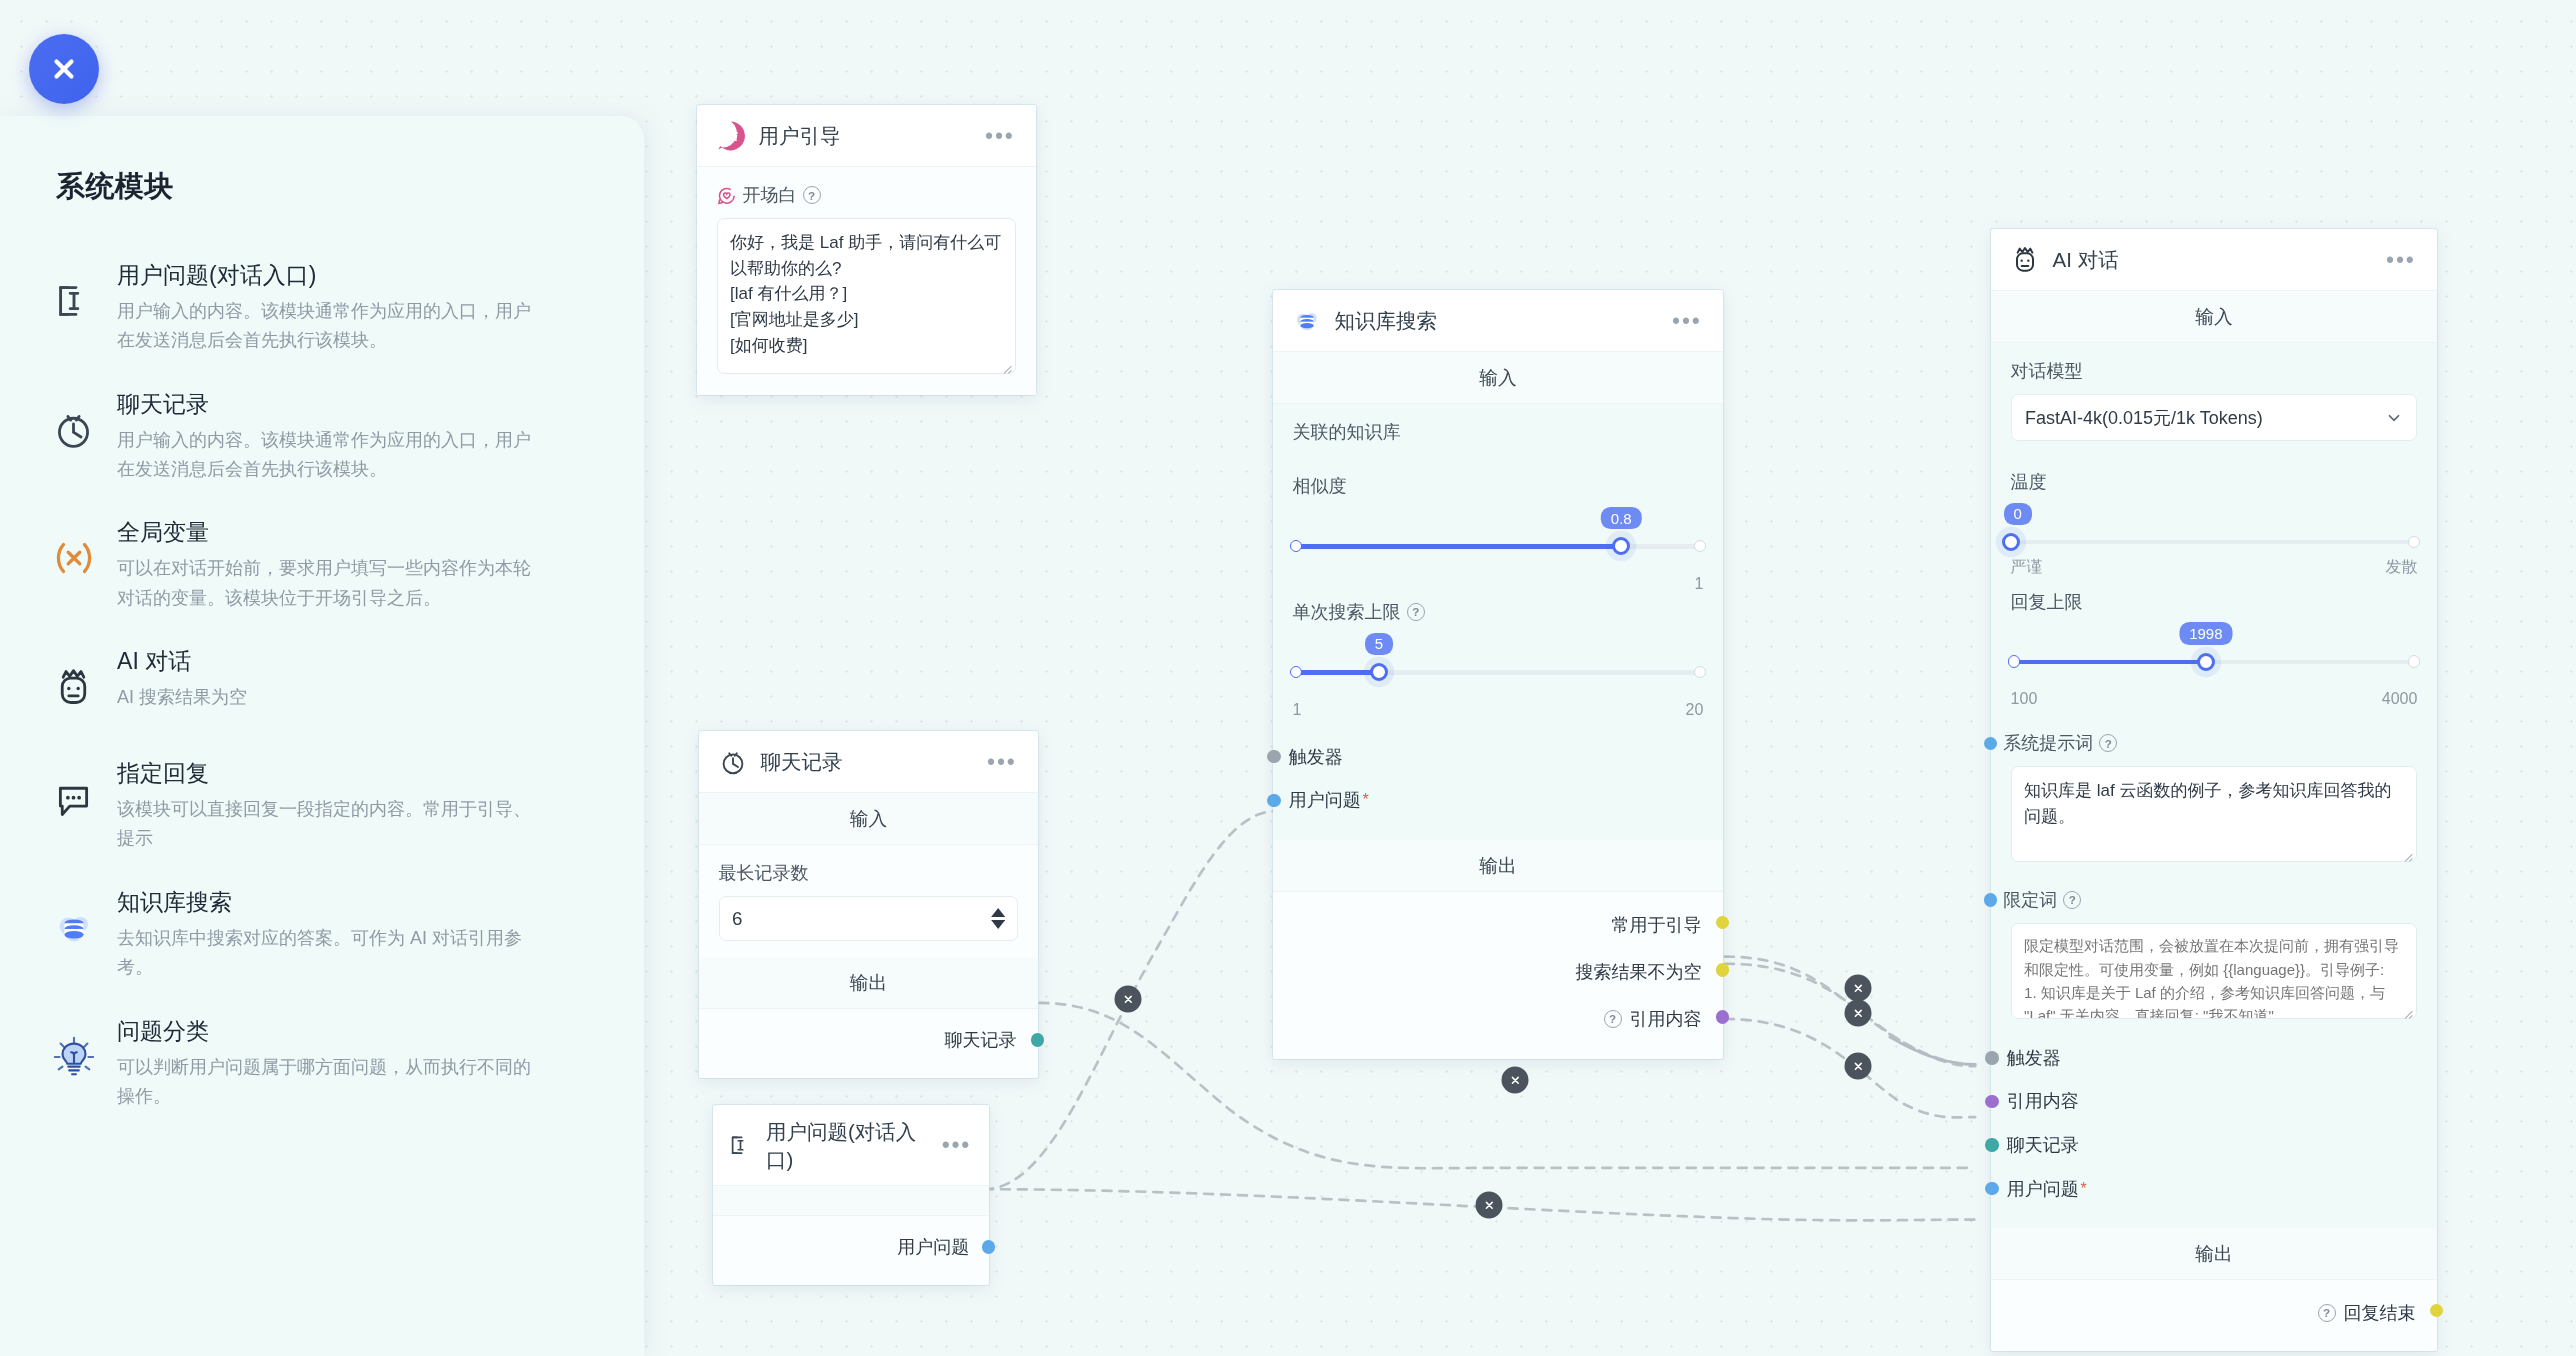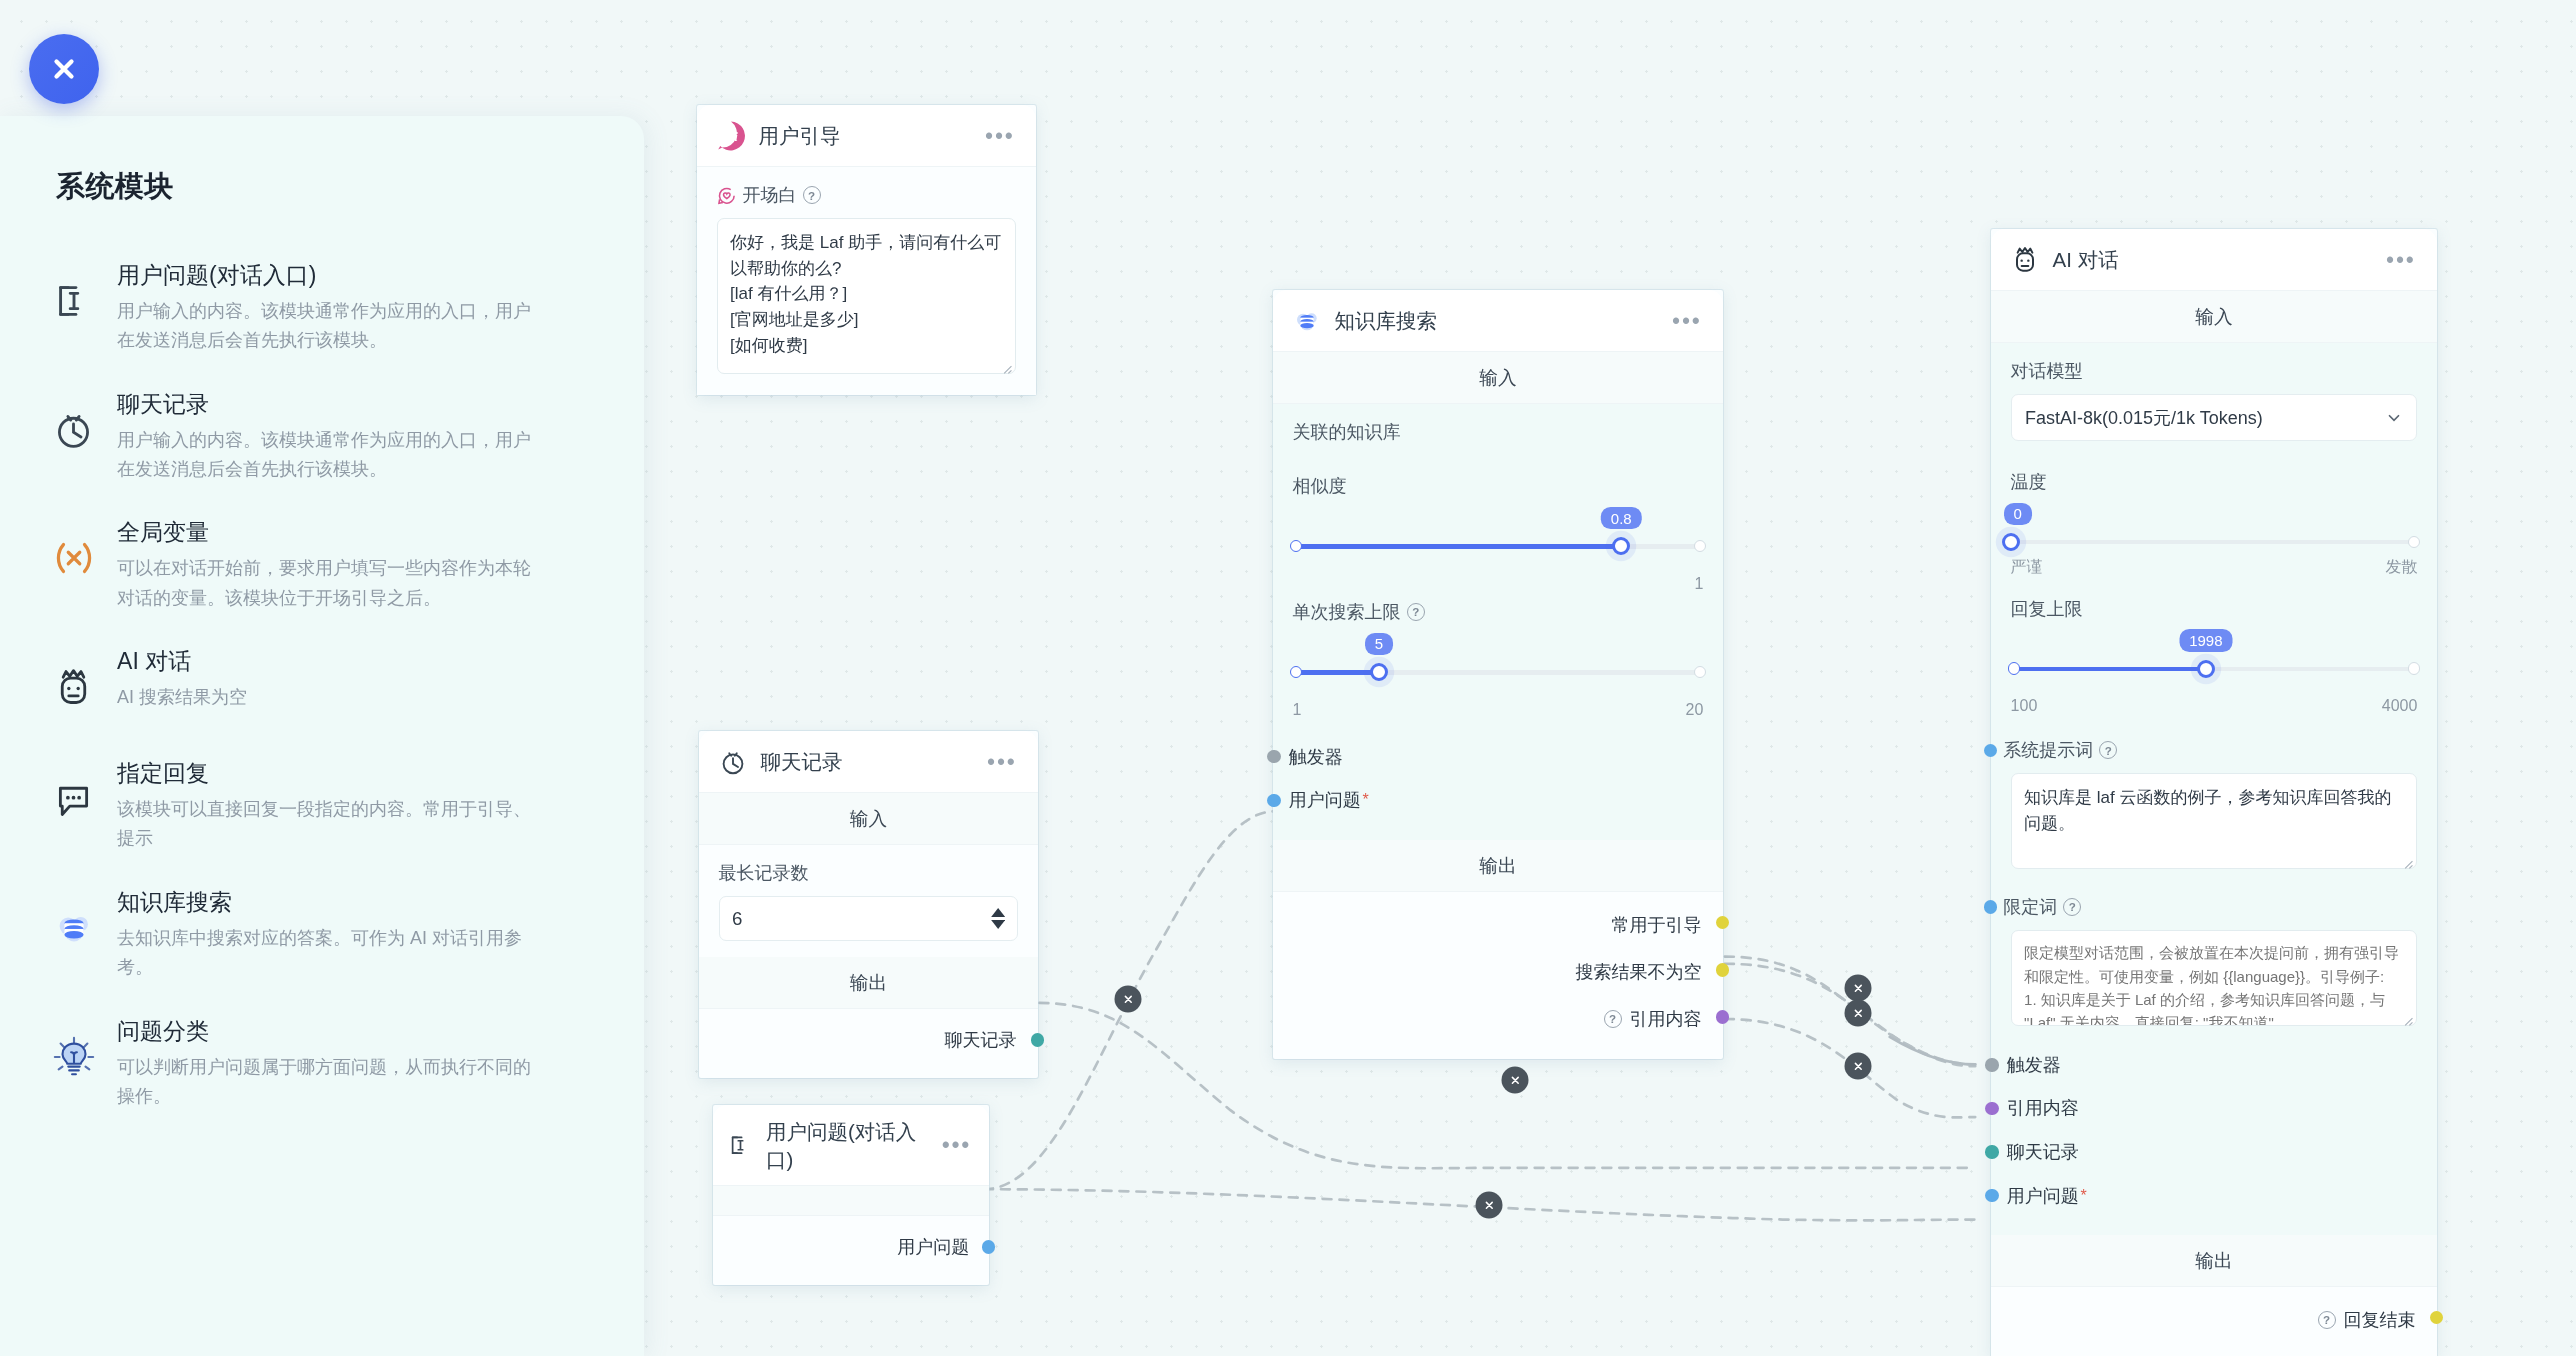--- a/index.html
+++ b/index.html
@@ -556,21 +556,21 @@
     </div>
     <div class="node-title">AI 对话</div>
     <div class="node-dots">•••</div>
   </div>
   <div class="band">输入</div>
   <div class="node-body">
     <div class="field-label">
       <span>对话模型</span>
     </div>
     <div class="select-box">
-      <span>FastAI-8k(0.015元/1k Tokens)</span>
+      <span>FastAI-4k(0.015元/1k Tokens)</span>
       <svg viewBox="0 0 24 24" width="18" height="18" fill="none" stroke="#5b6773" stroke-width="2.3" stroke-linecap="round">
           <path d="M6 9 L12 15 L18 9"></path>
         </svg>
     </div>
 
     <div class="field-label" style="margin-top:28.5px;">
       <span>温度</span>
     </div>
     <div class="slider-wrap" style="height:45px;">
       <div class="srail">
@@ -578,21 +578,21 @@
       </div>
       <div class="sdot-end" style="right:-2.7px;"></div>
       <div class="sknob" style="left:0%;"></div>
       <div class="sbubble" style="left:7.1px;">0</div>
     </div>
     <div class="srange" style="margin-top:-5.3px;">
       <span>严谨</span>
       <span>发散</span>
     </div>
 
-    <div class="field-label" style="margin-top:19px;align-items:center;">
+    <div class="field-label" style="margin-top:12px;align-items:center;">
       <span>回复上限</span>
     </div>
     <div class="slider-wrap">
       <div class="srail">
         <div class="sfill" style="width:48%;"></div>
       </div>
       <div class="sdot-end filled" style="left:-2.7px;"></div>
       <div class="sdot-end" style="right:-2.7px;"></div>
       <div class="sknob" style="left:48%;"></div>
       <div class="sbubble" style="left:48%;">1998</div>

